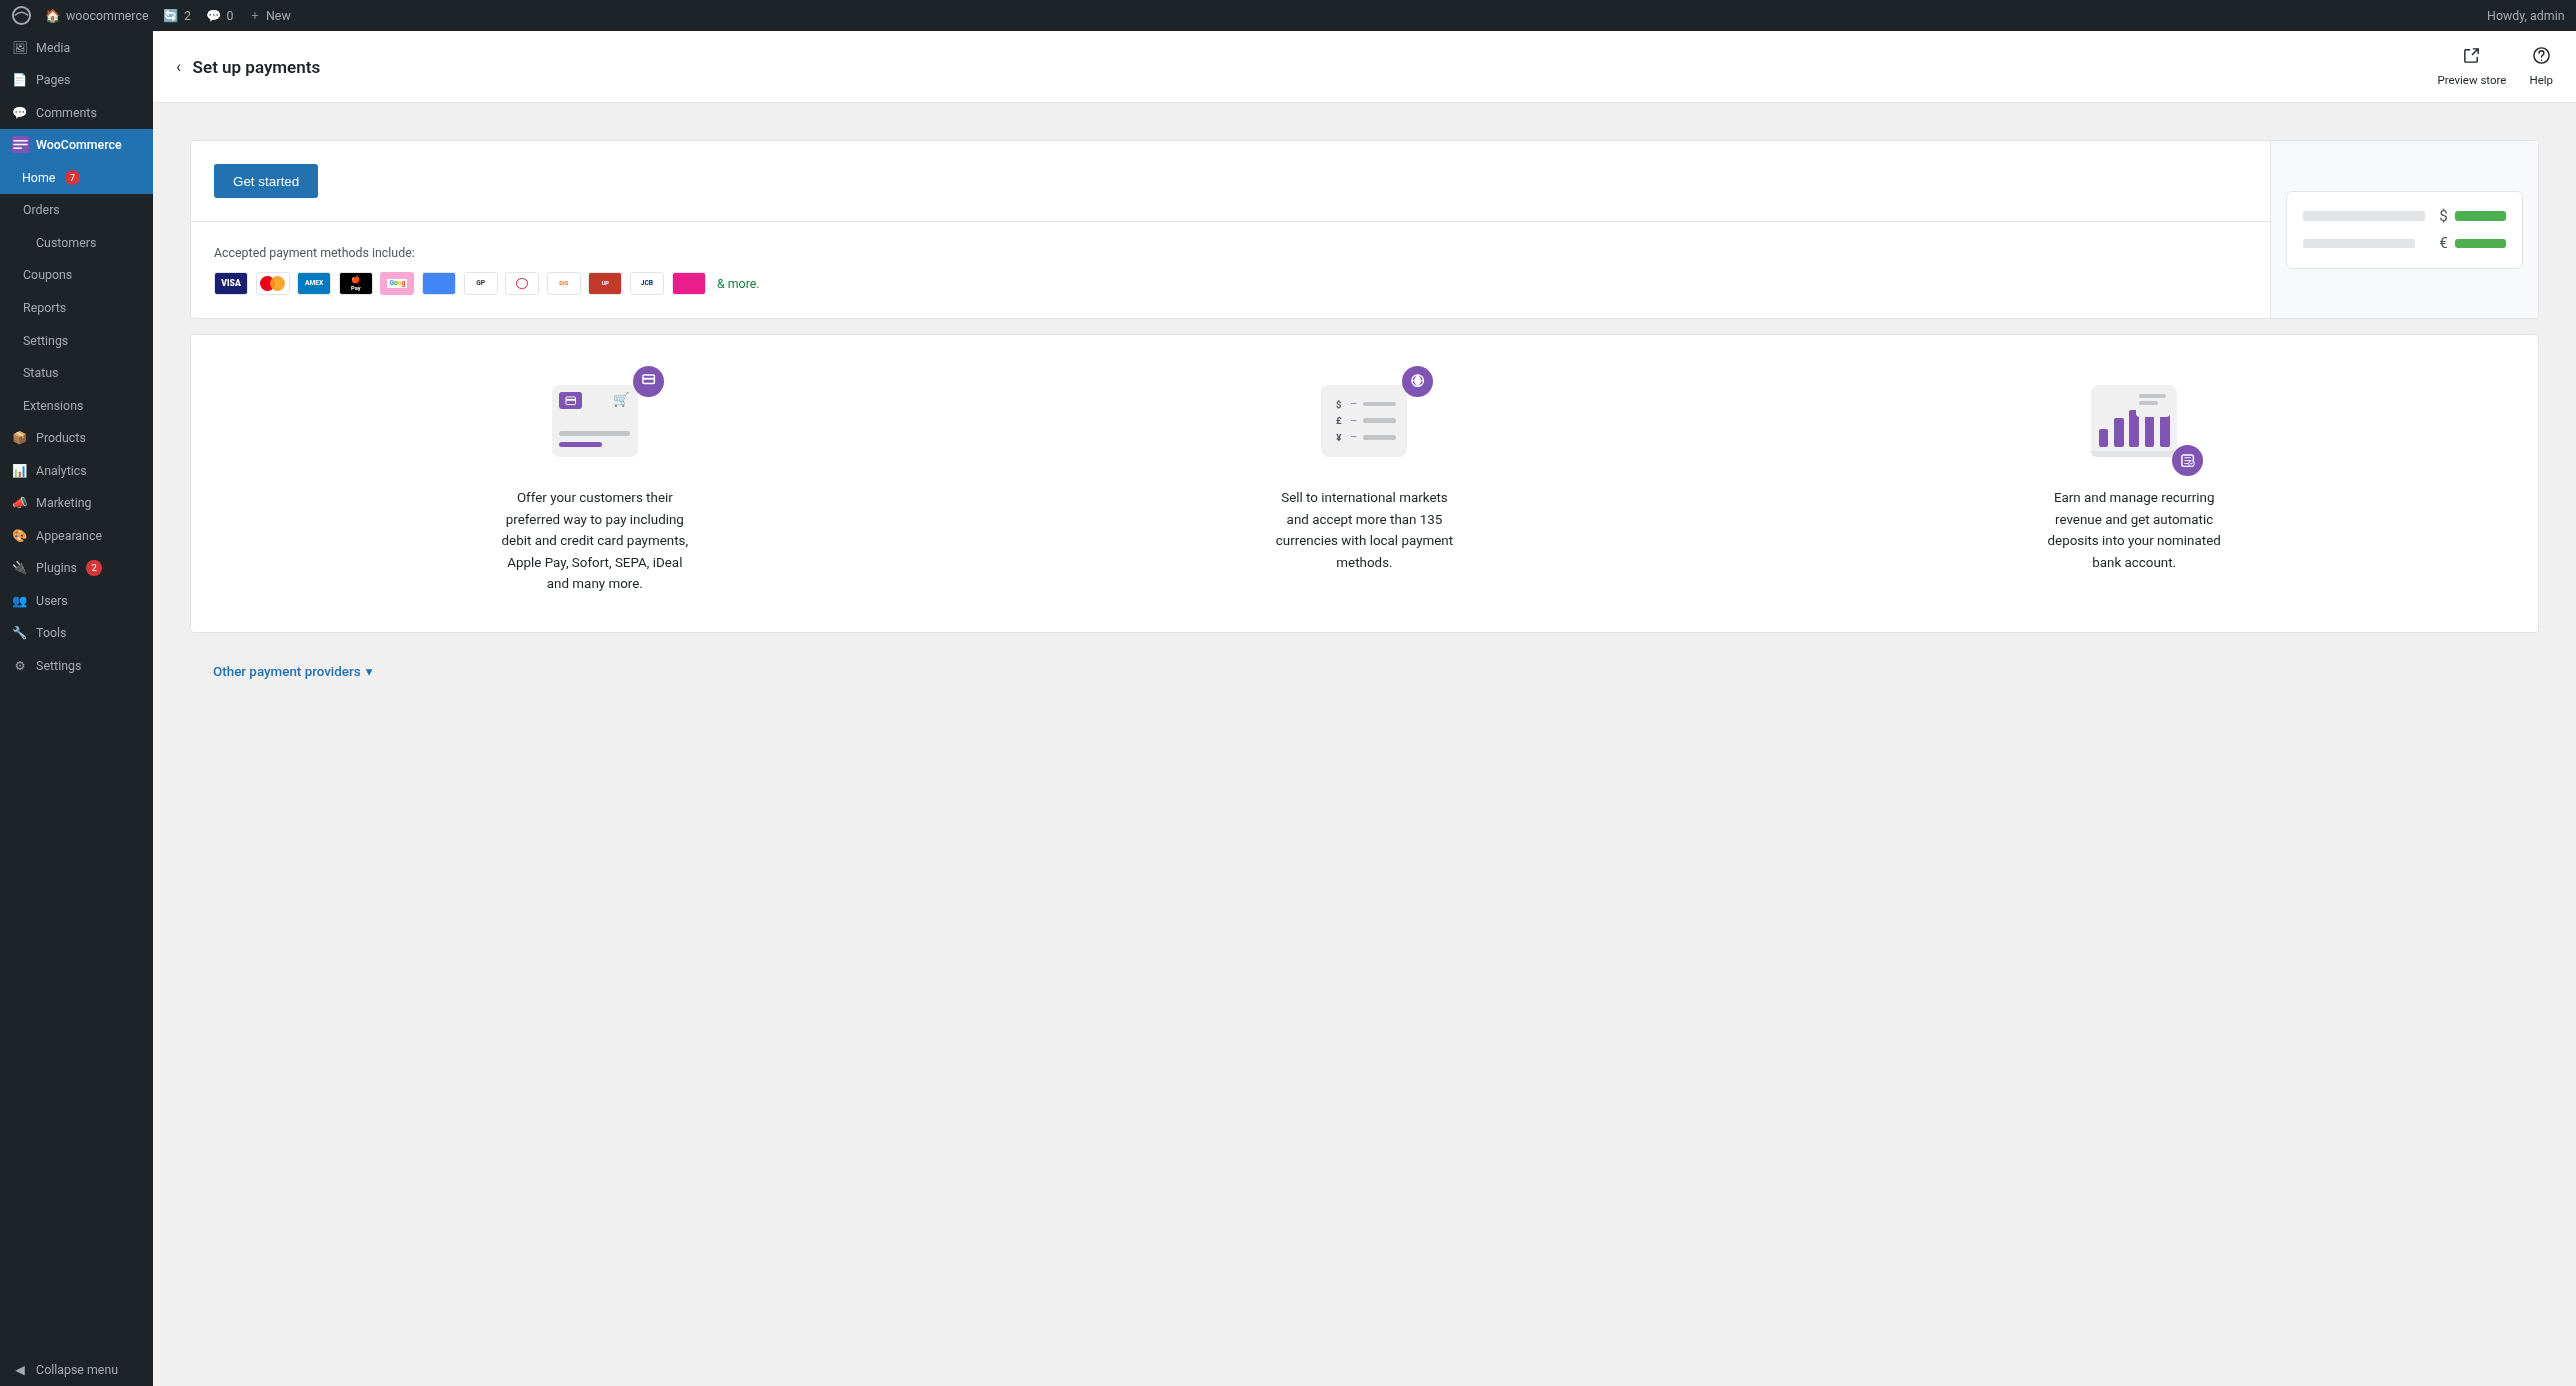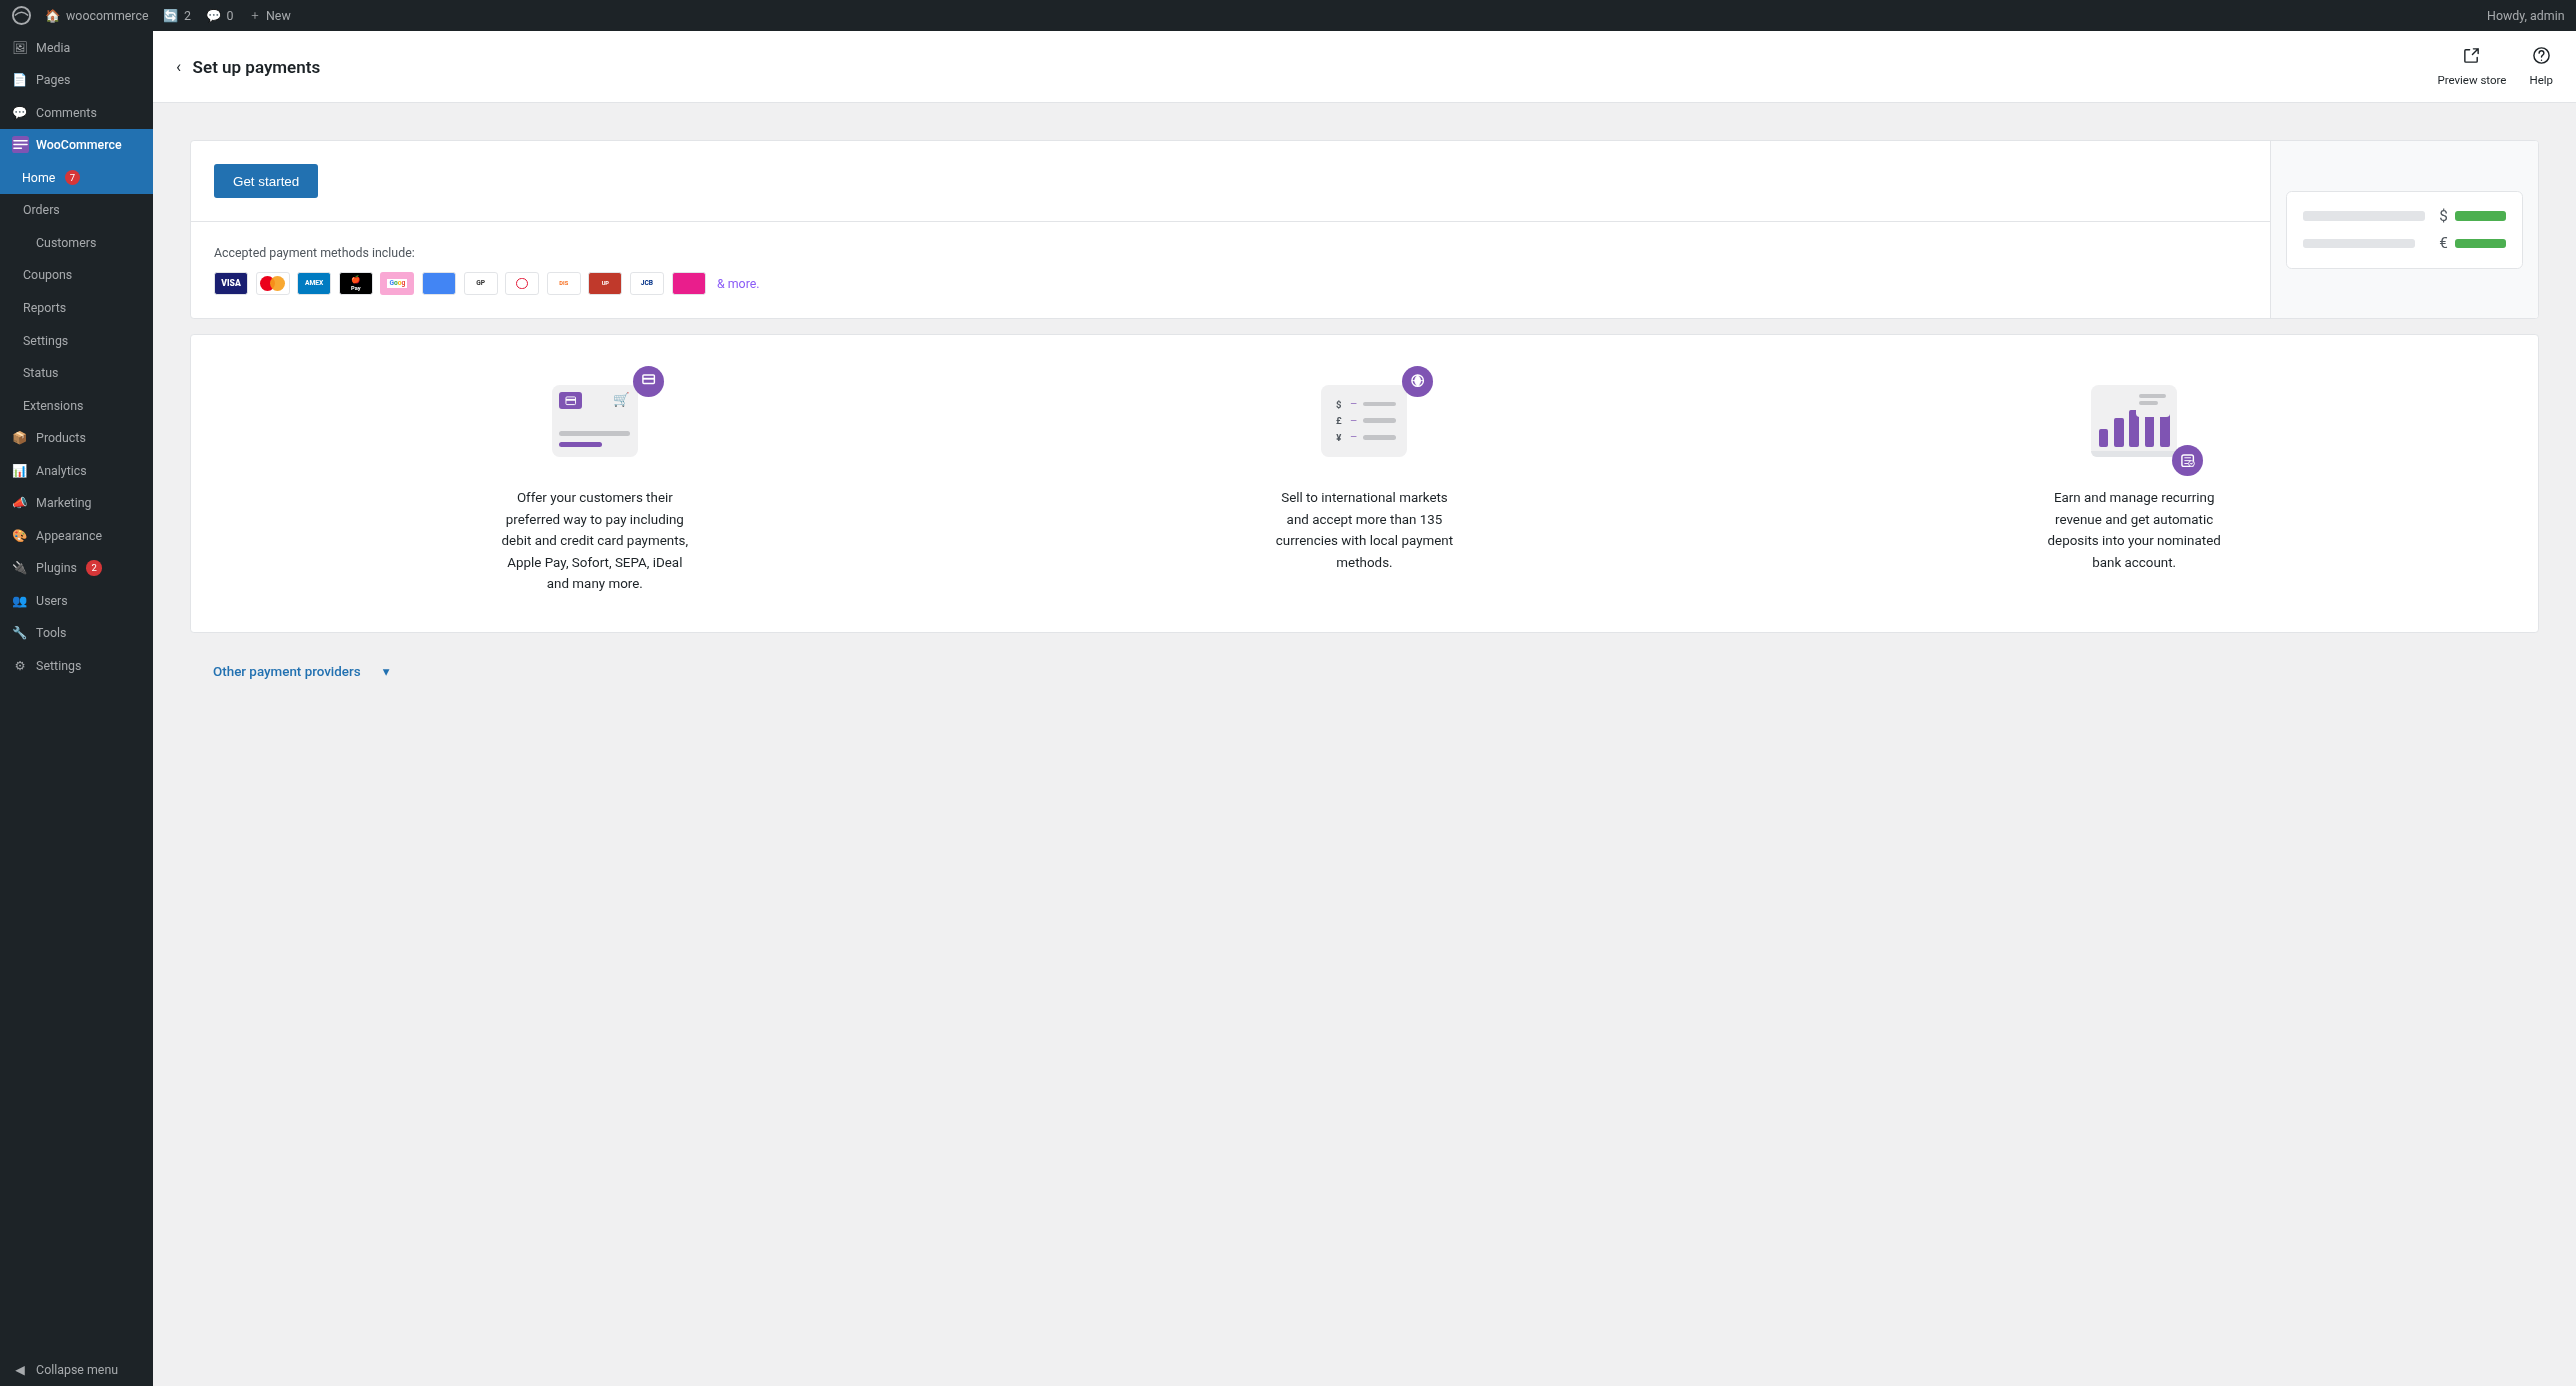--- a/index.html
+++ b/index.html
@@ -102,21 +102,21 @@
     .payment-methods-section { padding: 23px; }
     .accepted-label { font-size: 12.4px; color: #50575e; margin-bottom: 11.5px; }
     .payment-icons { display: flex; align-items: center; gap: 7.6px; flex-wrap: wrap; }
     .payment-icon {
       height: 23px; width: 34px;
       border: 1px solid #e2e4e7;
       border-radius: 2.9px;
       display: flex; align-items: center; justify-content: center;
       font-size: 6.7px; font-weight: bold; overflow: hidden;
     }
-    .more-text { font-size: 12.4px; color: #8b5cf6; margin-left: 3.8px; }
+    .more-text { font-size: 12.4px; color: #15803d; margin-left: 3.8px; }
 
     
     .get-started-area { padding: 23px; border-bottom: 1px solid #e2e4e7; }
     .get-started-btn {
       background: #2271b1;
       color: #fff;
       border: none;
       padding: 9.5px 19px;
       border-radius: 2.9px;
       font-size: 13.4px;
@@ -170,21 +170,21 @@
       position: relative;
       display: flex; flex-direction: column; padding: 9.5px 11.5px; gap: 5.7px; justify-content: center;
     }
     .currency-row { display: flex; align-items: center; gap: 5.7px; font-size: 9.5px; color: #50575e; }
     .currency-symbol { font-weight: bold; width: 11.5px; }
     .currency-line { height: 4.8px; background: #c3c4c7; border-radius: 2.9px; flex: 1; }
 
     
     .other-providers {
       padding: 15.3px 23px;
-      display: flex; align-items: center; gap: 22px;
+      display: flex; align-items: center; gap: 5px;
       cursor: pointer;
     }
     .other-providers-text { color: #2271b1; font-size: 13.4px; font-weight: 500; }
     .chevron-down { color: #2271b1; font-size: 13.4px; }
 
     
     .visa-card { background: #1a1f71; color: #fff; font-size: 8.6px; font-weight: 900; }
     .mc-card { background: #fff; }
     .mc-circles { display: flex; }
     .mc-r { width: 15.3px; height: 15.3px; border-radius: 50%; }

